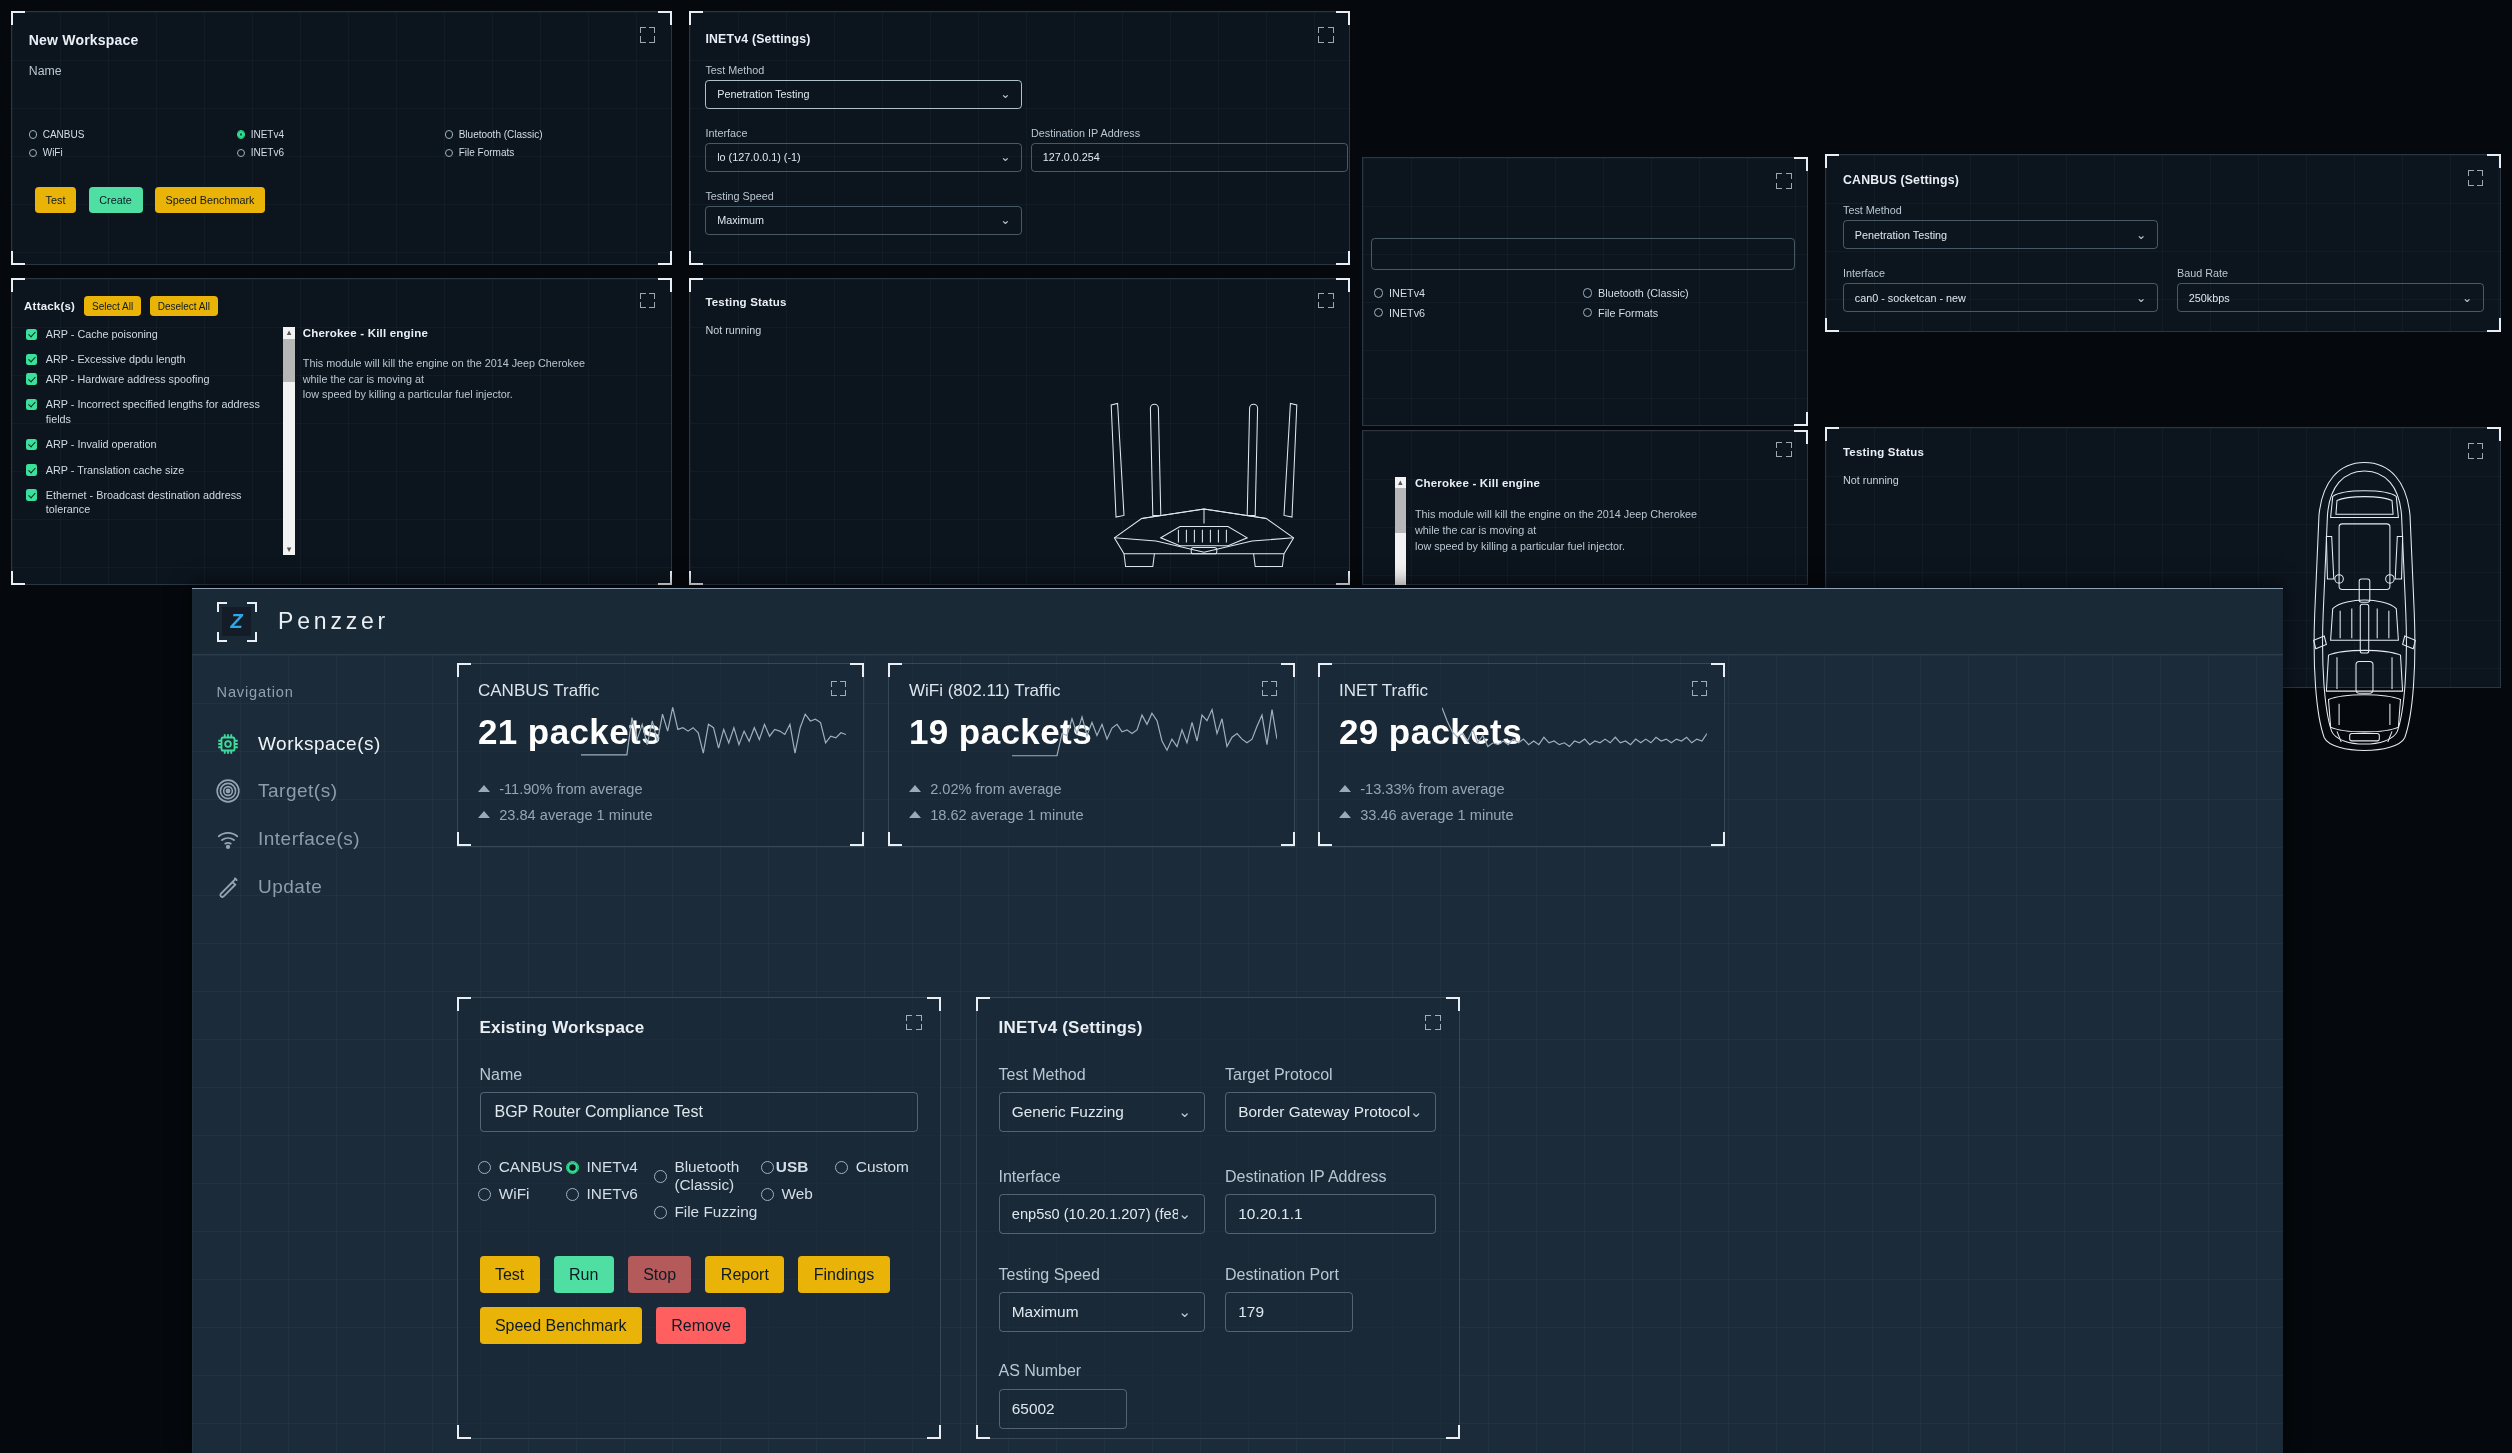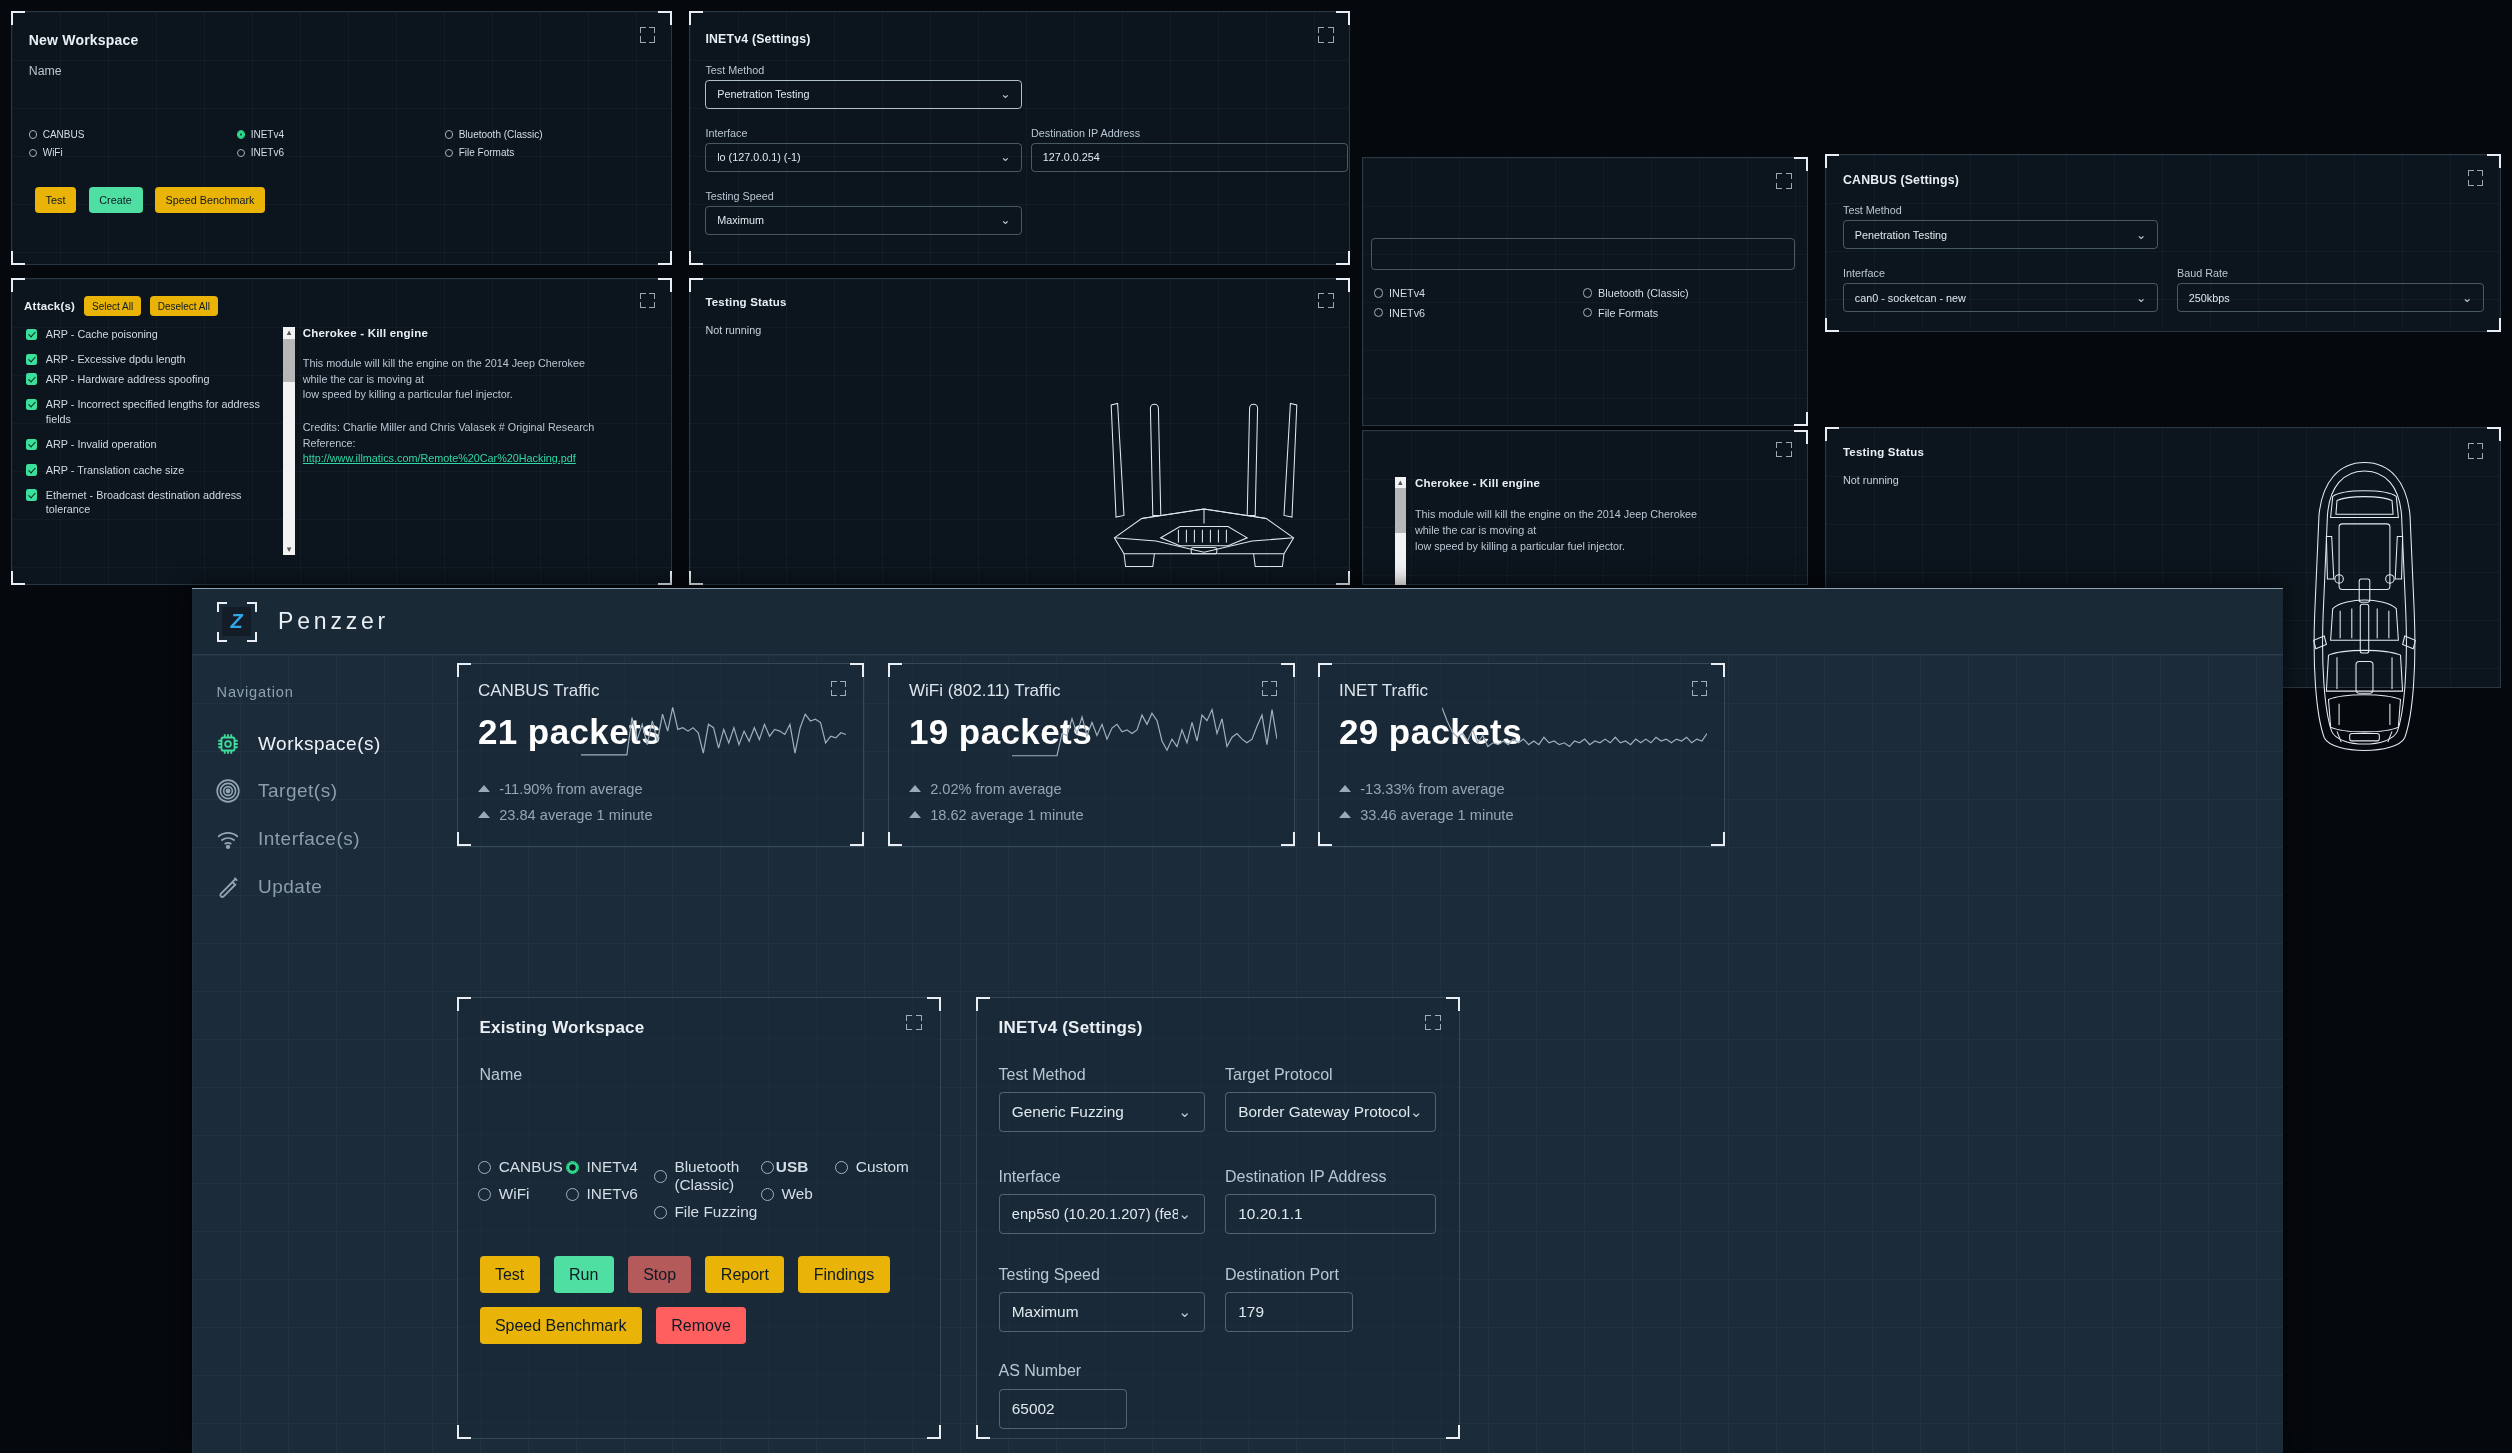--- a/index.html
+++ b/index.html
@@ -251,25 +251,20 @@
       <div class="thumb" style="top:12.3px;height:43px;"></div>
       <div class="scroll-arrow" style="bottom:1.5px;">▼</div>
     </div>
 
     <div style="position:absolute;left:291px;top:48px;width:354px;">
       <div class="ptitle" style="font-size:11.5px;">Cherokee - Kill engine</div>
       <div style="margin-top:17px;color:#b9c7d3;font-size:10.8px;line-height:1.45;">
         <div>This module will kill the engine on the 2014 Jeep Cherokee</div>
         <div>while the car is moving at</div>
         <div>low speed by killing a particular fuel injector.</div>
-      </div>
-      <div style="margin-top:17px;color:#b9c7d3;font-size:10.8px;line-height:1.45;">
-        <div>Credits: Charlie Miller and Chris Valasek # Original Research</div>
-        <div>Reference:</div>
-        <a class="ref" href="#" style="font-size:10.8px;">http://www.illmatics.com/Remote%20Car%20Hacking.pdf</a>
       </div>
     </div>
   </div>
 
   <div class="panel bgwin" style="left:689px; top:10.8px; width:661px; height:254px;">
     <div class="grid-bg"></div>
     <i class="corner c-tl"></i>
       <i class="corner c-tr"></i>
       <i class="corner c-bl"></i>
       <i class="corner c-br"></i>
@@ -621,20 +616,23 @@
           <i class="corner c-bl"></i>
           <i class="corner c-br"></i>
         <div class="expand-icon" style="top:17px; right:18.4px;">
           <span class="e1"></span>
             <span class="e2"></span>
             <span class="e3"></span>
             <span class="e4"></span>
         </div>
         <div class="ptitle" style="position:absolute;left:21.5px;top:20px;font-size:17px;">Existing Workspace</div>
         <div class="flabel" style="position:absolute;left:21.5px;top:68px;font-size:16px;">Name</div>
+        <div class="ctl" style="position:absolute;left:21.5px;top:94px;width:438px;height:40px;padding:0 14px;">
+          <span class="txt" style="font-size:16px;">BGP Router Compliance Test</span>
+        </div>
         <div id="ew-opts" style="position:absolute;left:20px;top:160px;width:446px;">
             <div style="display:flex;align-items:flex-start;">
               <div style="width:91px;">
                 <div style="margin-bottom:9.2px;">
                   <div class="radio-row" style="gap:7.7px;">
                     <span class="radio" style="width:13px;height:13px;"></span>
                     <span class="radio-lab" style="font-size:15.4px;">CANBUS</span>
                   </div>
                 </div>
                 <div style="margin-bottom:9.2px;">

